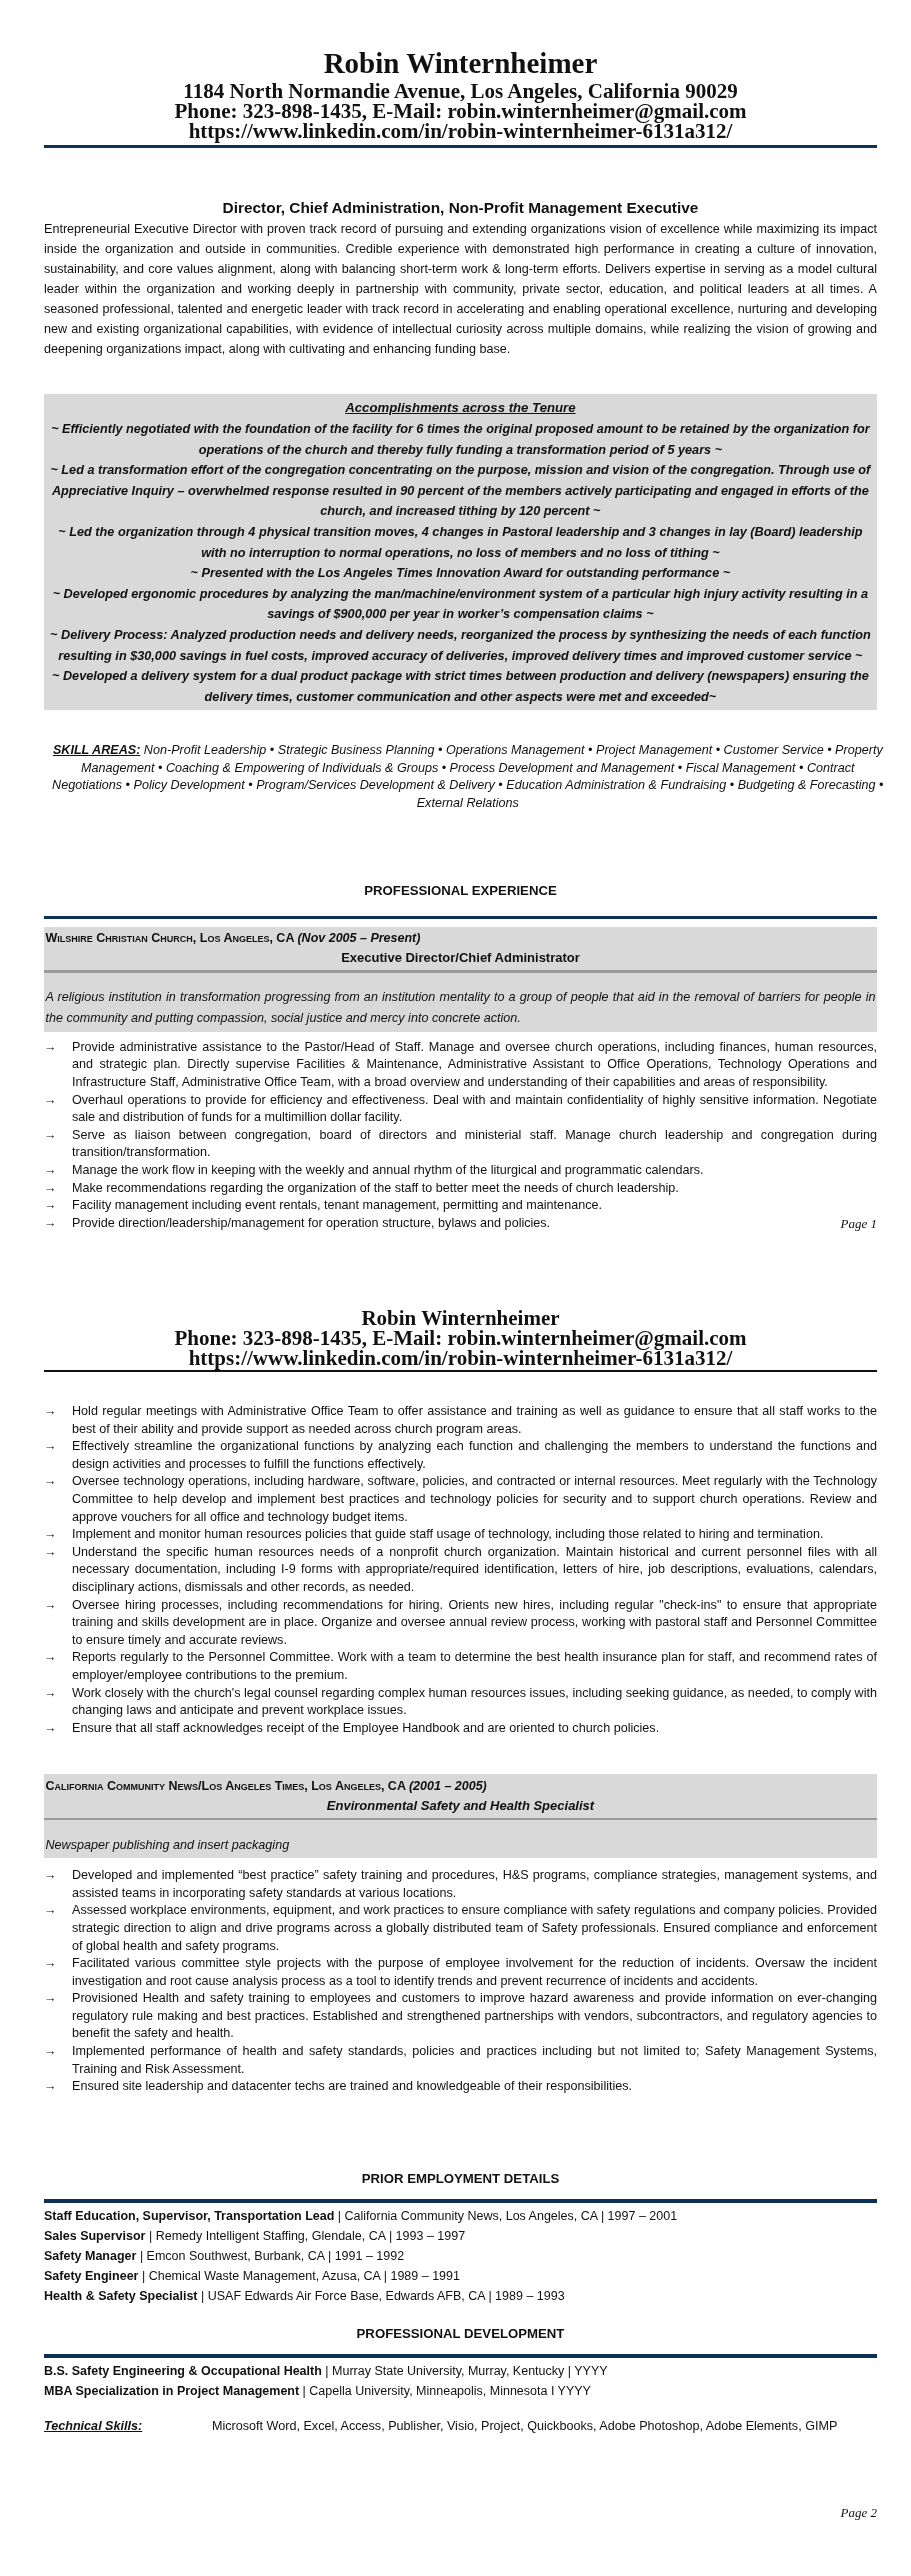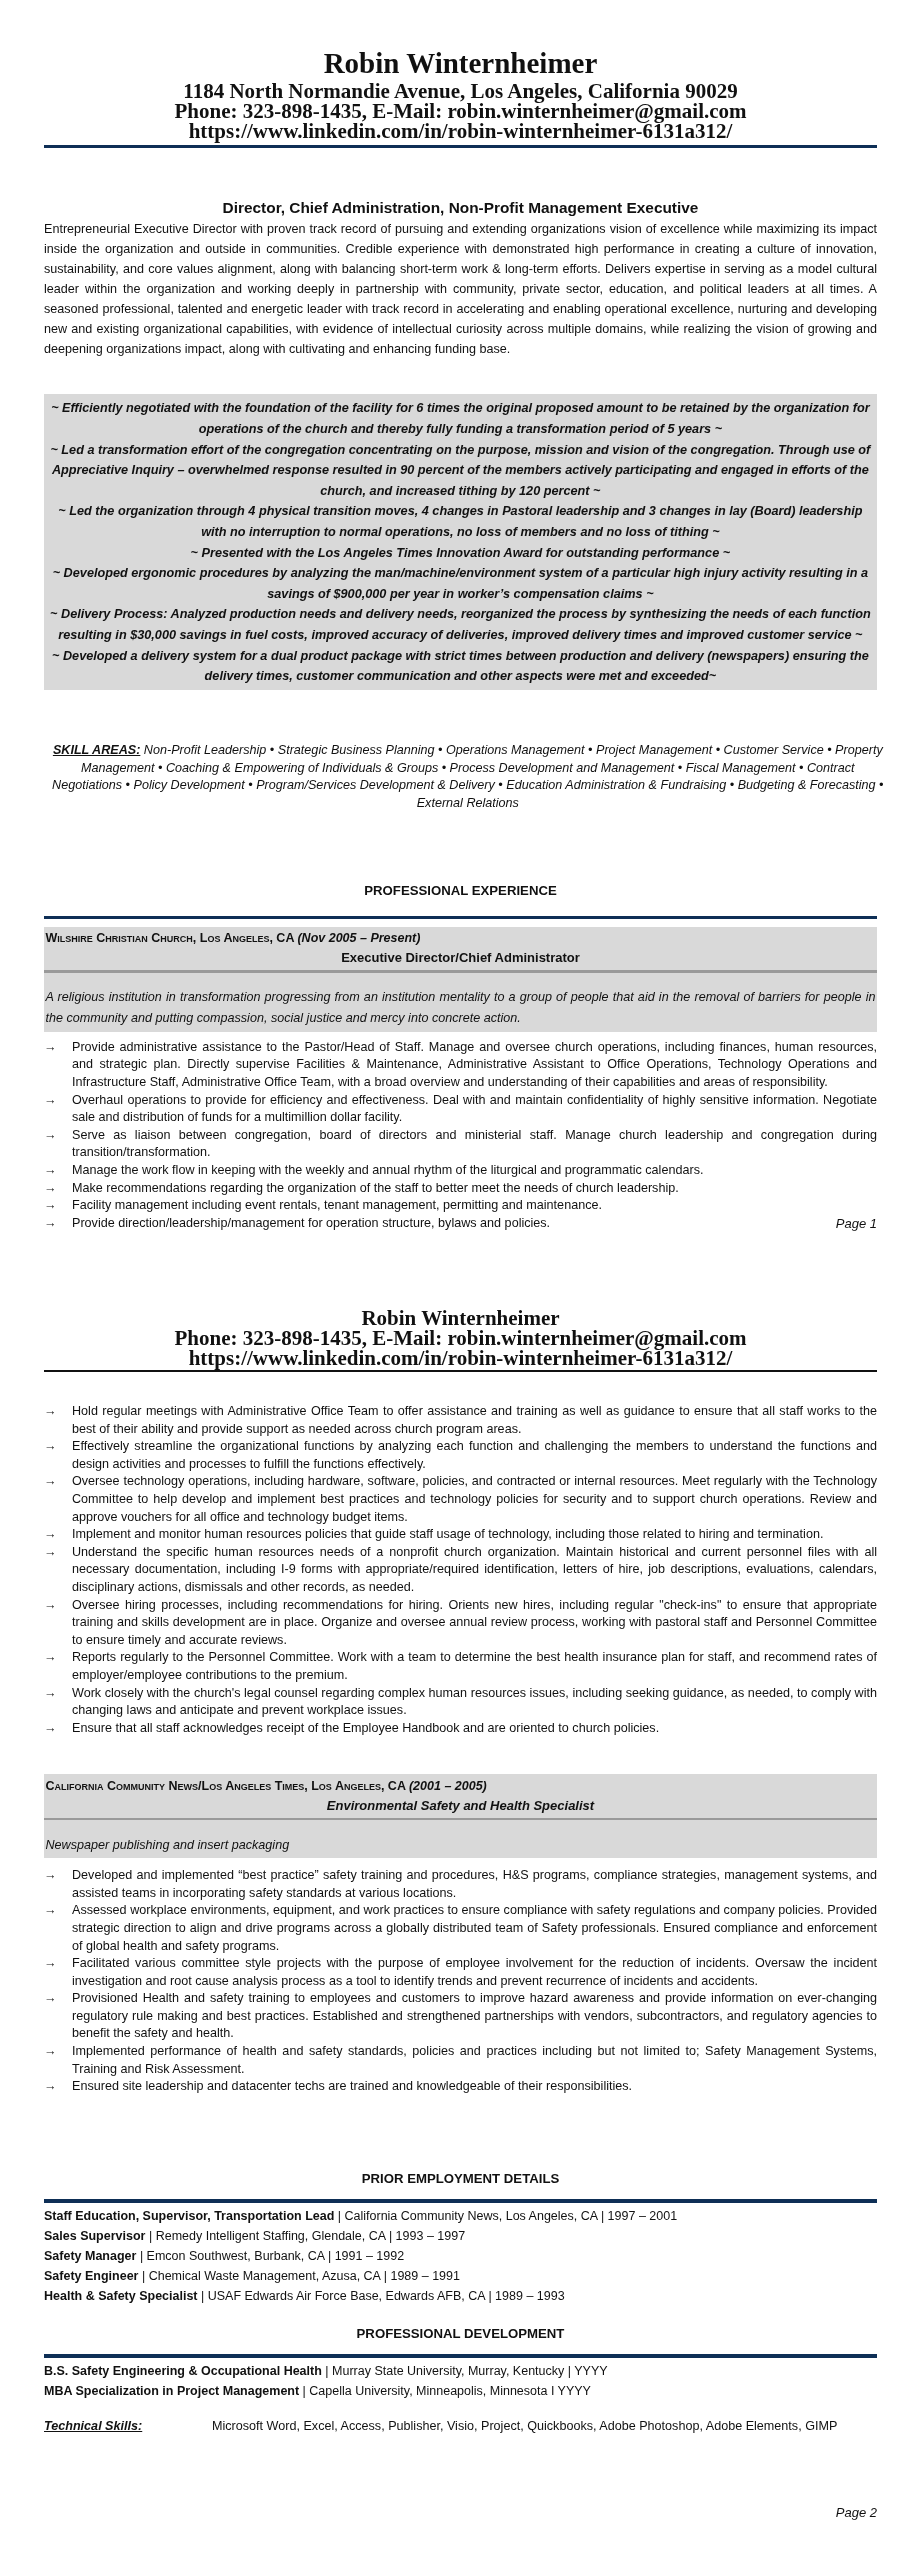--- a/index.html
+++ b/index.html
@@ -29,21 +29,21 @@
   .company .dates { font-style: italic; font-variant: normal; }
   .role { font-weight: bold; font-size: 13px; line-height: 19px; text-align: center; }
   .role.it { font-style: italic; }
   .job-sep { height: 2.2px; background: #9a9a9a; }
   .job-desc { font-style: italic; font-size: 12.6px; line-height: 20.6px; padding: 2.9px 1.5px; text-align: justify; margin-top: 12px; }
 
   ul.bullets { list-style: none; margin: 0; padding: 0; }
   ul.bullets li { position: relative; padding-left: 28px; font-size: 12.6px; line-height: 17.6px; text-align: justify; margin: 0; }
   ul.bullets li .arrow { position: absolute; left: 0; top: 0; width: 14.7px; }
 
-  .page-no { position: absolute; right: 34px; font-style: italic; font-size: 13px; }
+  .page-no { position: absolute; right: 34px; font-style: italic; font-size: 13px; font-family: Liberation Serif, serif; }
 
   .prior-row { font-size: 12.5px; line-height: 20px; }
   .prior-row b { font-weight: bold; }
 
   .tech { display: flex; font-size: 12.6px; line-height: 17px; }
   .tech .lbl { width: 168px; font-weight: bold; font-style: italic; text-decoration: underline; flex: none; }
   .tech .val { flex: 1; text-align: justify; }
 </style>
 </head>
 <body>
@@ -55,20 +55,21 @@
   <div class="hdr-line">https://www.linkedin.com/in/robin-winternheimer-6131a312/</div>
   <div class="navy-rule" style="margin-top:3.7px;"></div>
 </div>
 
 <div class="page" style="top:151px;margin-top:47px;">
   <div class="headline">Director, Chief Administration, Non-Profit Management Executive</div>
   <div class="summary">Entrepreneurial Executive Director with proven track record of pursuing and extending organizations vision of excellence while maximizing its impact inside the organization and outside in communities. Credible experience with demonstrated high performance in creating a culture of innovation, sustainability, and core values alignment, along with balancing short-term work &amp; long-term efforts. Delivers expertise in serving as a model cultural leader within the organization and working deeply in partnership with community, private sector, education, and political leaders at all times. A seasoned professional, talented and energetic leader with track record in accelerating and enabling operational excellence, nurturing and developing new and existing organizational capabilities, with evidence of intellectual curiosity across multiple domains, while realizing the vision of growing and deepening organizations impact, along with cultivating and enhancing funding base.</div>
 </div>
 
 <div class="page acc-box" style="top:394px; width:824px;">
+  <div class="acc-title">Accomplishments across the Tenure</div>
   <div class="acc-item">~ Efficiently negotiated with the foundation of the facility for 6 times the original proposed amount to be retained by the organization for operations of the church and thereby fully funding a transformation period of 5 years ~</div>
   <div class="acc-item">~ Led a transformation effort of the congregation concentrating on the purpose, mission and vision of the congregation. Through use of Appreciative Inquiry – overwhelmed response resulted in 90 percent of the members actively participating and engaged in efforts of the church, and increased tithing by 120 percent ~</div>
   <div class="acc-item">~ Led the organization through 4 physical transition moves, 4 changes in Pastoral leadership and 3 changes in lay (Board) leadership with no interruption to normal operations, no loss of members and no loss of tithing ~</div>
   <div class="acc-item">~ Presented with the Los Angeles Times Innovation Award for outstanding performance ~</div>
   <div class="acc-item">~ Developed ergonomic procedures by analyzing the man/machine/environment system of a particular high injury activity resulting in a savings of $900,000 per year in worker’s compensation claims ~</div>
   <div class="acc-item">~ Delivery Process: Analyzed production needs and delivery needs, reorganized the process by synthesizing the needs of each function resulting in $30,000 savings in fuel costs, improved accuracy of deliveries, improved delivery times and improved customer service ~</div>
   <div class="acc-item">~ Developed a delivery system for a dual product package with strict times between production and delivery (newspapers) ensuring the delivery times, customer communication and other aspects were met and exceeded~</div>
 </div>
 
 <div class="page skills" style="top:742px;">

